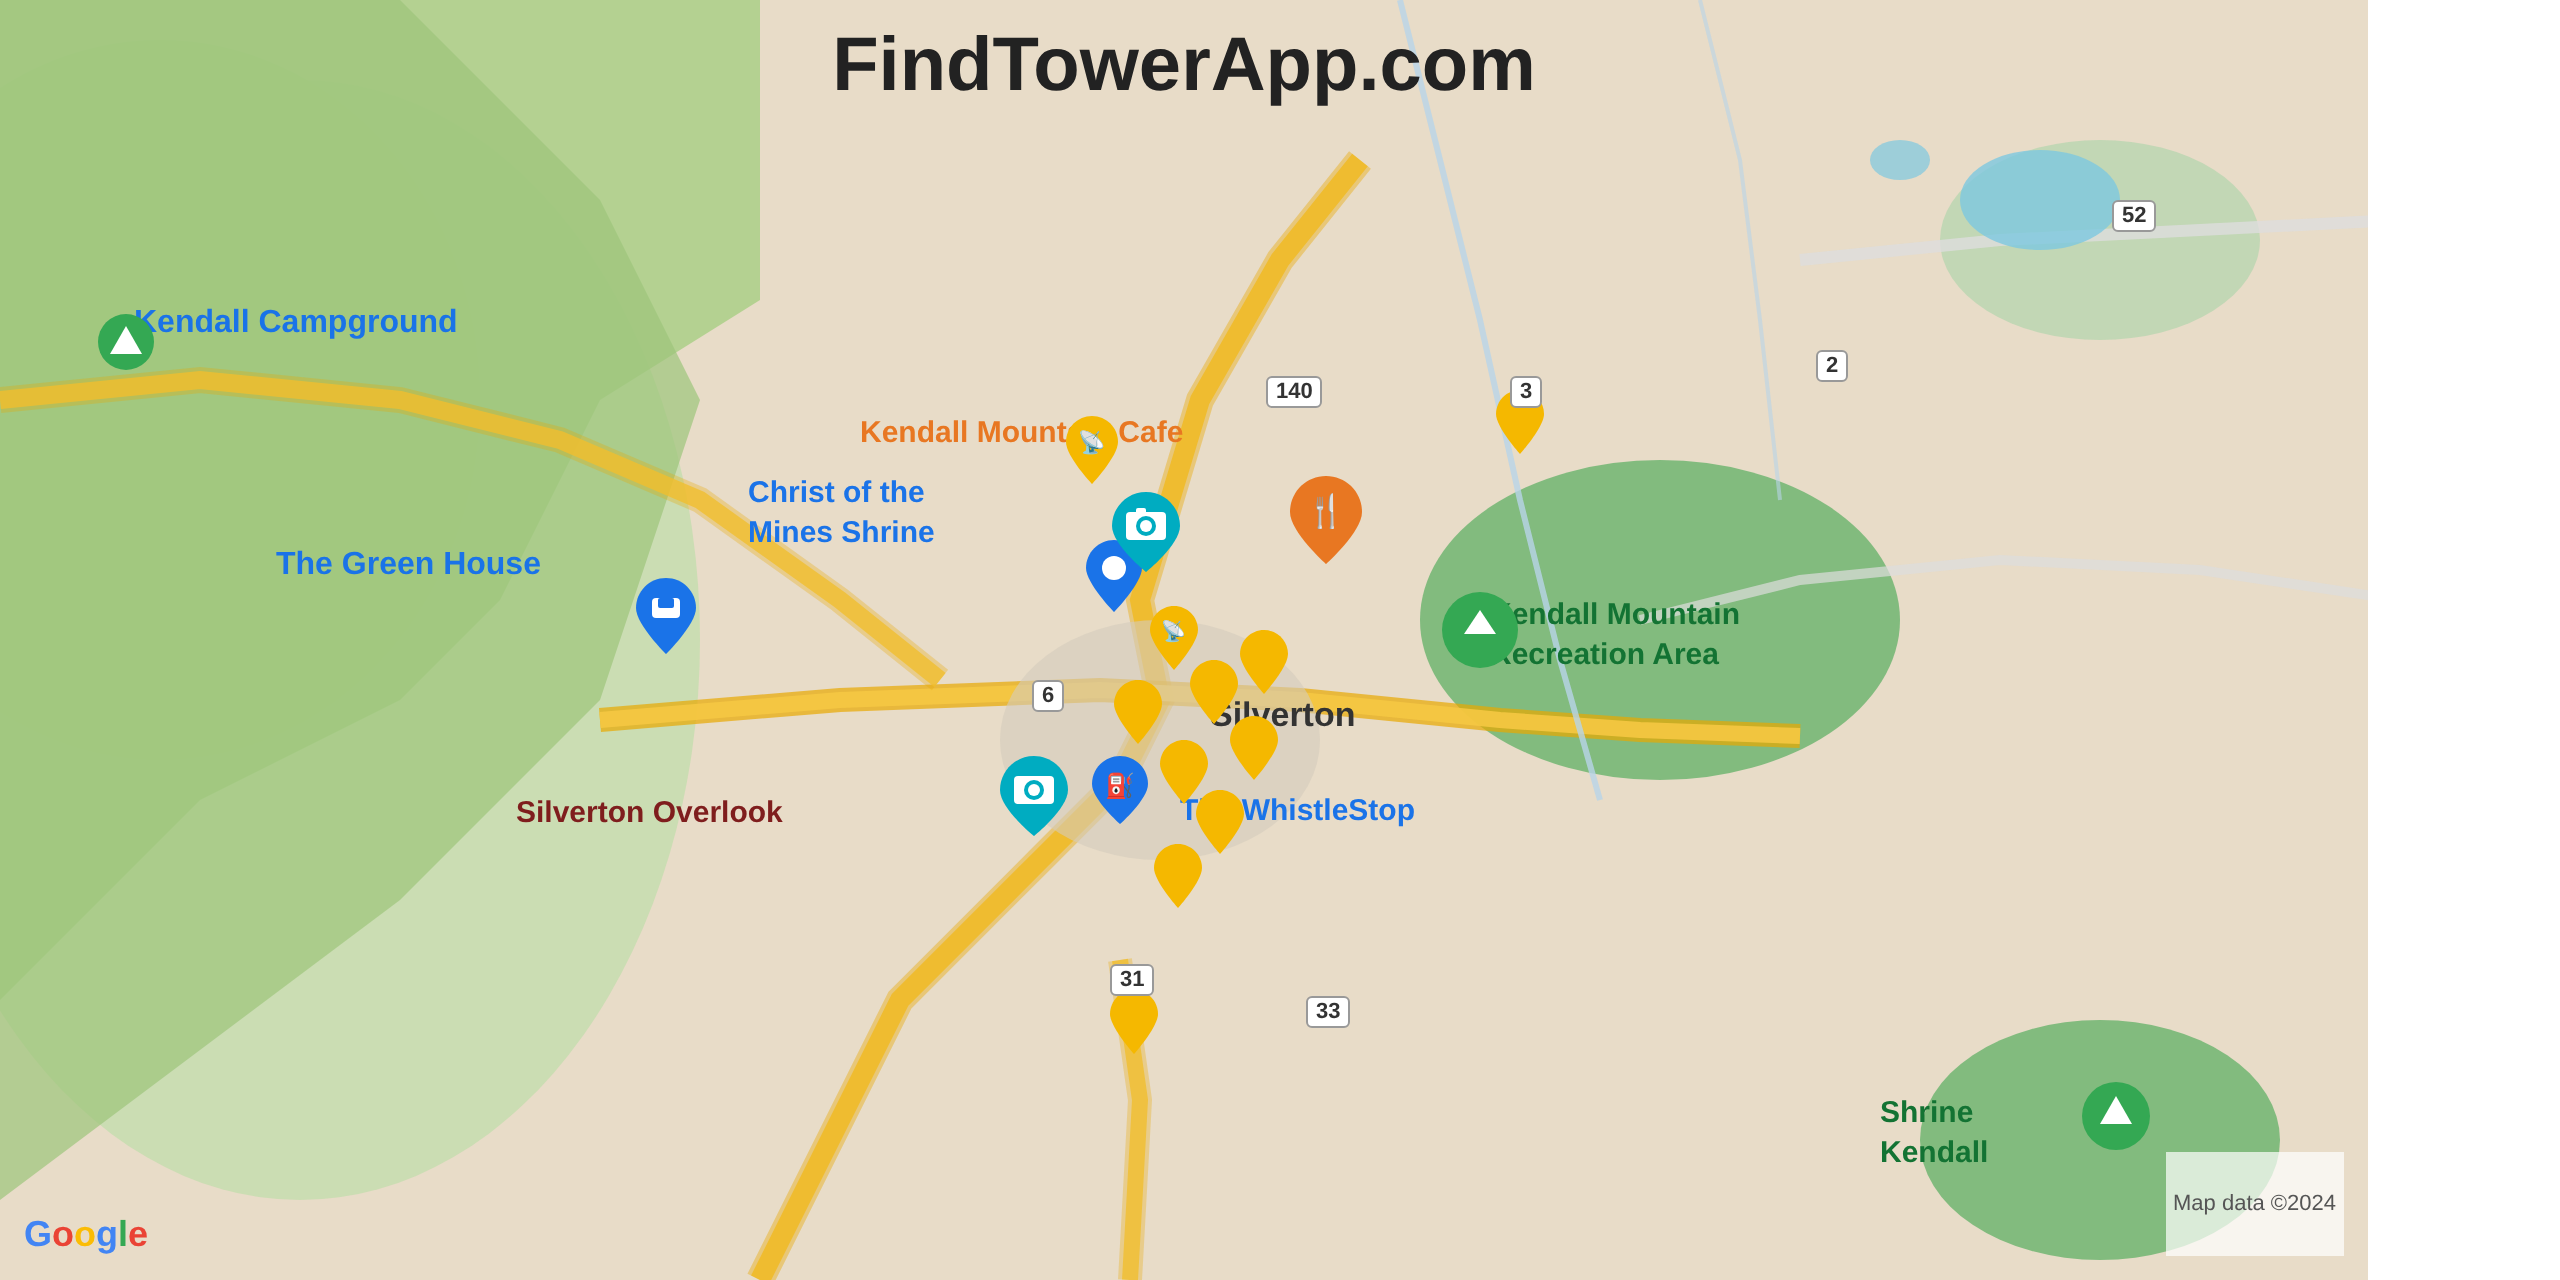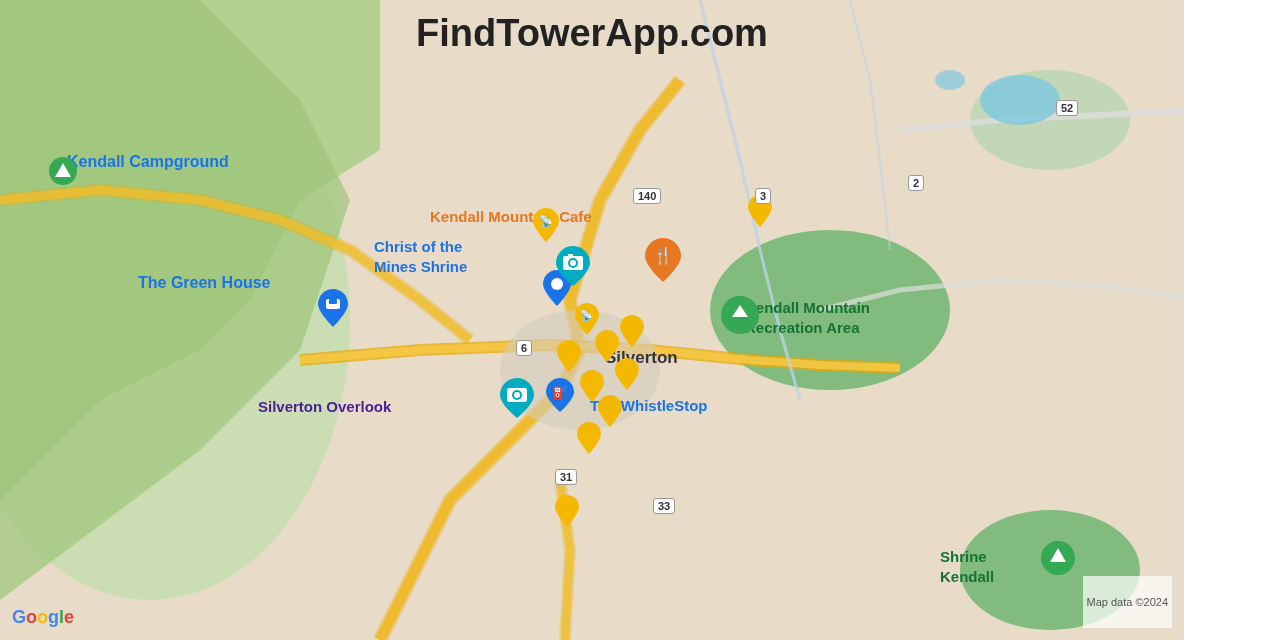--- a/index.html
+++ b/index.html
@@ -81,21 +81,21 @@
       left: 745px;
       color: #137333;
       font-size: 15px;
       font-weight: bold;
       line-height: 1.3;
     }
 
     .label-silverton-overlook {
       top: 398px;
       left: 258px;
-      color: #4c1d95;
+      color: #7f1d1d;
       font-size: 15px;
       font-weight: bold;
     }
 
     .label-silverton {
       top: 348px;
       left: 605px;
       color: #333;
       font-size: 17px;
       font-weight: bold;
@@ -217,21 +217,21 @@
     <ellipse cx="580" cy="370" rx="80" ry="60" fill="#d4ccbc" opacity="0.6"></ellipse>
   </svg>
 
   <div class="map-title">FindTowerApp.com</div>
 
   <div class="route-box" style="top: 188px; left: 633px;">140</div>
   <div class="route-box" style="top: 188px; left: 755px;">3</div>
   <div class="route-box" style="top: 175px; left: 908px;">2</div>
   <div class="route-box" style="top: 100px; left: 1037px; margin-left: 19px;">52</div>
   <div class="route-box" style="top: 340px; left: 516px;">6</div>
-  <div class="route-box" style="top: 469px; left: 555px;">31</div>
+  <div class="route-box" style="top: 482px; left: 555px;">31</div>
   <div class="route-box" style="top: 498px; left: 653px;">33</div>
 
   <div class="map-pin" style="top: 155px; left: 47px;">
     <svg width="32" height="32" viewBox="0 0 32 32">
       <circle cx="16" cy="16" r="14" fill="#34a853"></circle>
       <polygon points="16,8 24,22 8,22" fill="white"></polygon>
     </svg>
   </div>
 
   <div class="place-label label-campground">

